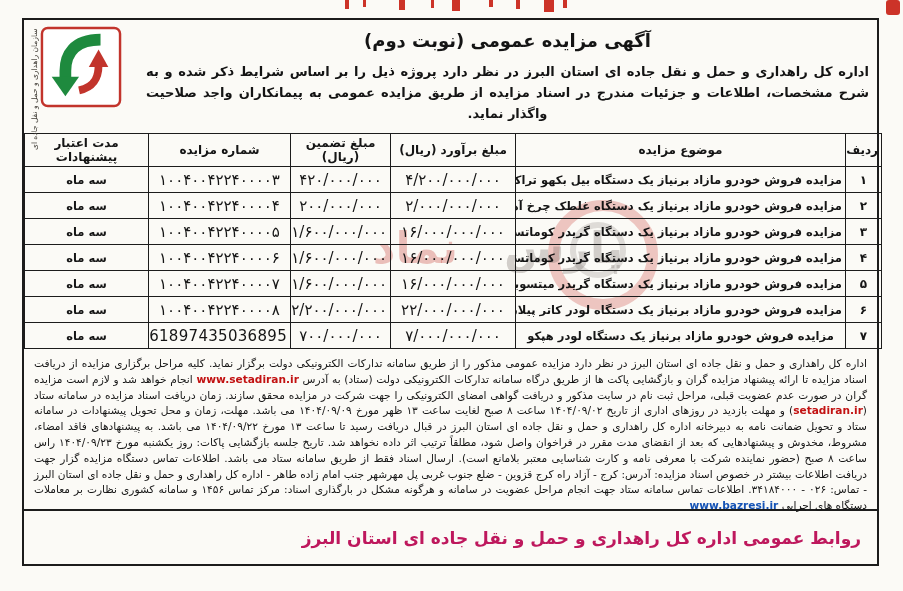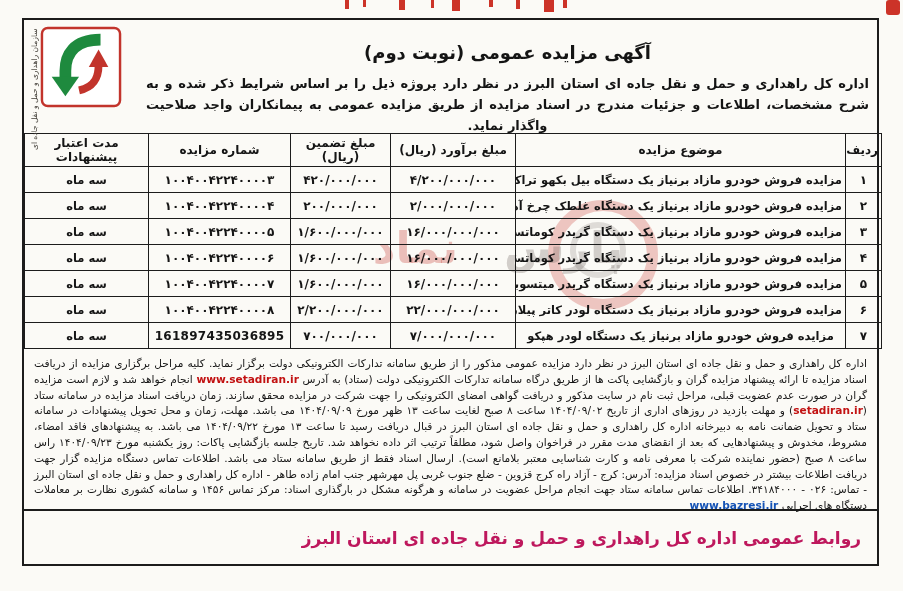--- a/index.html
+++ b/index.html
@@ -13,32 +13,32 @@
   .ad{position:absolute;left:22px;top:18px;width:857px;height:548px;border:2px solid #1c1c1c;
       box-sizing:border-box;z-index:2;color:#151515;}
 
   
   .ad-header{position:relative;height:113px;display:flex;}
   .logo-wrap{width:112px;position:relative;flex:none;}
   .logo-box{position:absolute;top:6px;left:16px;width:82px;height:82px;}
   .org-vertical{position:absolute;left:-38px;top:52px;width:96px;text-align:center;
       font-size:7.5px;color:#44403a;transform:rotate(-90deg);direction:rtl;white-space:nowrap;}
   .header-text{flex:1;direction:rtl;padding:4px 8px 0 10px;}
-  .ad-title{text-align:center;font-size:18px;font-weight:700;margin:18px 0 10px;color:#141414;}
+  .ad-title{text-align:center;font-size:18px;font-weight:700;margin:6px 0 10px;color:#141414;}
   .intro{font-size:13px;font-weight:700;line-height:21px;margin:0;
       text-align:justify;text-align-last:center;color:#141414;}
 
   
   table{width:100%;border-collapse:collapse;table-layout:fixed;direction:rtl;}
   th,td{border:1px solid #1c1c1c;text-align:center;vertical-align:middle;padding:1px 3px;overflow:hidden;}
   thead th{font-size:12px;font-weight:700;height:30px;line-height:14px;}
   tbody tr{height:26px;}
   td.rowno{font-size:12px;font-weight:700;}
   td.subject{font-size:11.5px;font-weight:700;white-space:nowrap;}
-  td.num{font-size:12px;font-weight:700;letter-spacing:.3px;white-space:nowrap;}
+  td.num{font-size:15px;font-weight:400;letter-spacing:.3px;white-space:nowrap;}
   td.validity{font-size:11.5px;font-weight:700;}
 
   
   .terms{direction:rtl;text-align:justify;padding:7px 10px 4px;height:160px;box-sizing:border-box;
       font-size:10.6px;line-height:15.8px;color:#161616;}
   .seg-red{color:#c21212;font-weight:700;}
   .seg-blue{color:#1553b5;font-weight:700;}
 
   
   .footer-bar{height:56px;border-top:2px solid #1c1c1c;display:flex;align-items:center;

